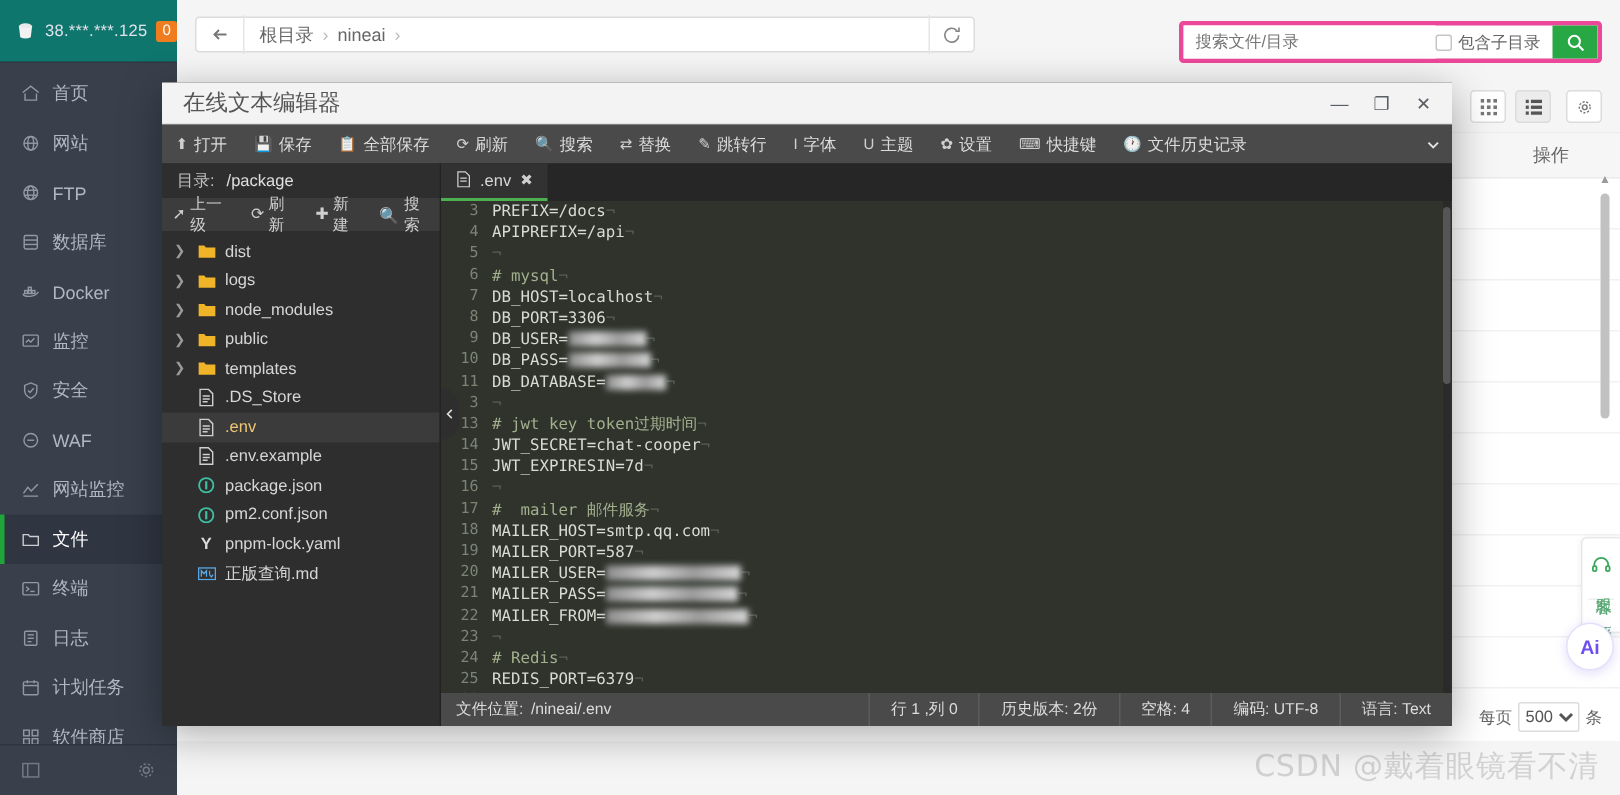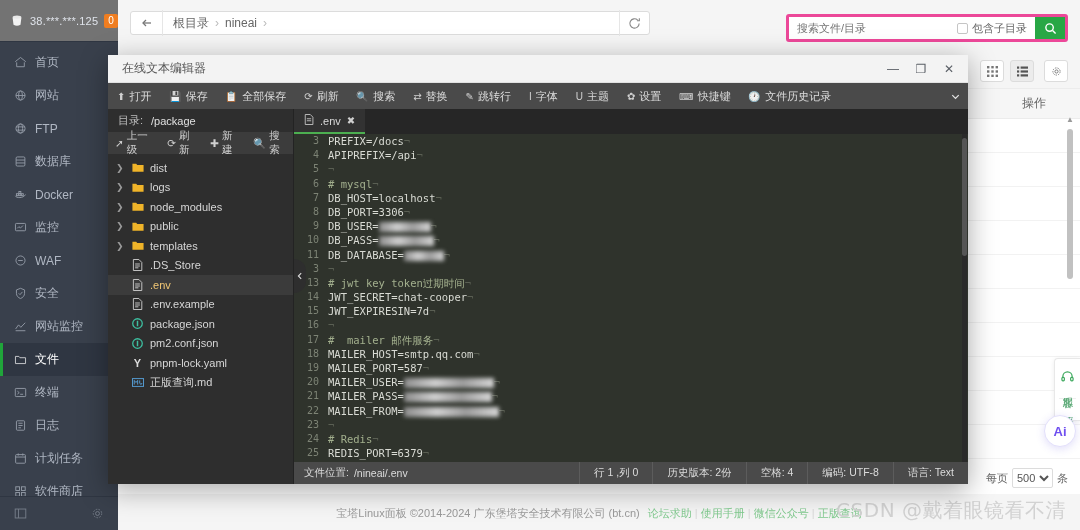--- a/index.html
+++ b/index.html
@@ -12,21 +12,21 @@
   }
   #root { position: relative; width: 1080px; height: 530px; }
 
   
   .sidebar {
     position: absolute; left: 0; top: 0; width: 118px; height: 530px;
     background: #39404c; color: #b8bec9;
   }
   .sb-head {
     height: 42px; display: flex; align-items: center; gap: 6px;
-    padding: 0 10px; background: #737373; border-bottom: 1px solid #2f3642;
+    padding: 0 10px; background: #0f766e; border-bottom: 1px solid #2f3642;
   }
   .sb-logo { width: 14px; height: 14px; flex: none; }
   .sb-ip { font-size: 11px; color: #dfe3ea; letter-spacing: .2px; white-space: nowrap; }
   .sb-badge {
     margin-left: auto; background: #ef7d20; color: #fff; font-size: 10px;
     border-radius: 2px; padding: 1px 4px; line-height: 12px;
   }
   .sb-list { padding-top: 4px; }
   .sb-item {
     height: 33px; display: flex; align-items: center; gap: 8px;
@@ -154,21 +154,21 @@
 
   
   .editor {
     position: absolute; left: 108px; top: 55px; width: 860px; height: 429px;
     background: #2b2b2b; box-shadow: 0 6px 26px rgba(0,0,0,.35);
   }
   .ed-title {
     height: 28px; background: #f3f3f3; display: flex; align-items: center;
     padding: 0 6px 0 14px; border-bottom: 1px solid #e1e1e1;
   }
-  .ed-title .t { font-size: 12px; color: #555; }
+  .ed-title .t { font-size: 15px; color: #555; }
   .ed-wc { margin-left: auto; display: flex; gap: 2px; }
   .ed-wc div {
     width: 26px; height: 24px; display: flex; align-items: center; justify-content: center;
     color: #5a5f66; font-size: 12px; cursor: pointer;
   }
 
   .ed-toolbar {
     height: 26px; background: #4a4a4a; display: flex; align-items: center;
     color: #dcdcdc; font-size: 11px; position: relative;
   }
@@ -319,31 +319,31 @@
         </div>
         <div class="sb-item">
           <svg class="ico" viewBox="0 0 16 16" fill="none" stroke="currentColor" stroke-width="1.15">
             <rect x="1.8" y="3" width="12.4" height="9" rx="1"></rect>
             <polyline points="4,9 6,7 8,8.6 11,5.6"></polyline>
           </svg>
           <span>监控</span>
         </div>
         <div class="sb-item">
           <svg class="ico" viewBox="0 0 16 16" fill="none" stroke="currentColor" stroke-width="1.15">
+            <path d="M8 1.6 13 3.6v4.2C13 11 10.8 13 8 14.2 5.2 13 3 11 3 7.8V3.6Z"></path>
+            <polyline points="5.8,7.8 7.4,9.4 10.4,6"></polyline>
+          </svg>
+          <span>安全</span>
+        </div>
+        <div class="sb-item">
+          <svg class="ico" viewBox="0 0 16 16" fill="none" stroke="currentColor" stroke-width="1.15">
             <circle cx="8" cy="8" r="5.6"></circle>
             <line x1="5.2" y1="8" x2="10.8" y2="8"></line>
           </svg>
           <span>WAF</span>
-        </div>
-        <div class="sb-item">
-          <svg class="ico" viewBox="0 0 16 16" fill="none" stroke="currentColor" stroke-width="1.15">
-            <path d="M8 1.6 13 3.6v4.2C13 11 10.8 13 8 14.2 5.2 13 3 11 3 7.8V3.6Z"></path>
-            <polyline points="5.8,7.8 7.4,9.4 10.4,6"></polyline>
-          </svg>
-          <span>安全</span>
         </div>
         <div class="sb-item">
           <svg class="ico" viewBox="0 0 16 16" fill="none" stroke="currentColor" stroke-width="1.15">
             <polyline points="2,11 5.6,6 8.4,9 13.8,3.4"></polyline>
             <line x1="2" y1="13.2" x2="14" y2="13.2"></line>
           </svg>
           <span>网站监控</span>
         </div>
         <div class="sb-item active">
           <svg class="ico" viewBox="0 0 16 16" fill="none" stroke="currentColor" stroke-width="1.15">
@@ -491,24 +491,20 @@
         <div class="track"></div>
         <div class="thumb"></div>
       </div>
       <div class="pager">
         <span>每页</span>
         <select id="pager-select"><option value="50">50</option><option value="100">100</option><option value="200">200</option><option value="500" selected="">500</option></select>
         <span>条</span>
       </div>
     </div>
 
-    <div class="footer">
-      <span>宝塔Linux面板 ©2014-2024 广东堡塔安全技术有限公司 (bt.cn)</span>
-      <span id="footer-links"><span class="lnk">论坛求助</span><span class="bar"> | </span><span class="lnk">使用手册</span><span class="bar"> | </span><span class="lnk">微信公众号</span><span class="bar"> | </span><span class="lnk">正版查询</span></span>
-    </div>
     <div class="watermark">CSDN @戴着眼镜看不清</div>
 
     <div class="dock">
       <div class="seg">
         <svg width="13" height="13" viewBox="0 0 14 14" stroke="#3ba85c" stroke-width="1.3" fill="none">
           <path d="M2 8.5V7a5 5 0 0 1 10 0v1.5"></path>
             <rect x="1" y="8" width="2.6" height="3.6" rx="1"></rect>
             <rect x="10.4" y="8" width="2.6" height="3.6" rx="1"></rect>
         </svg>
         <div style="writing-mode:vertical-rl;margin:2px auto 0;letter-spacing:1px;">客服</div>

